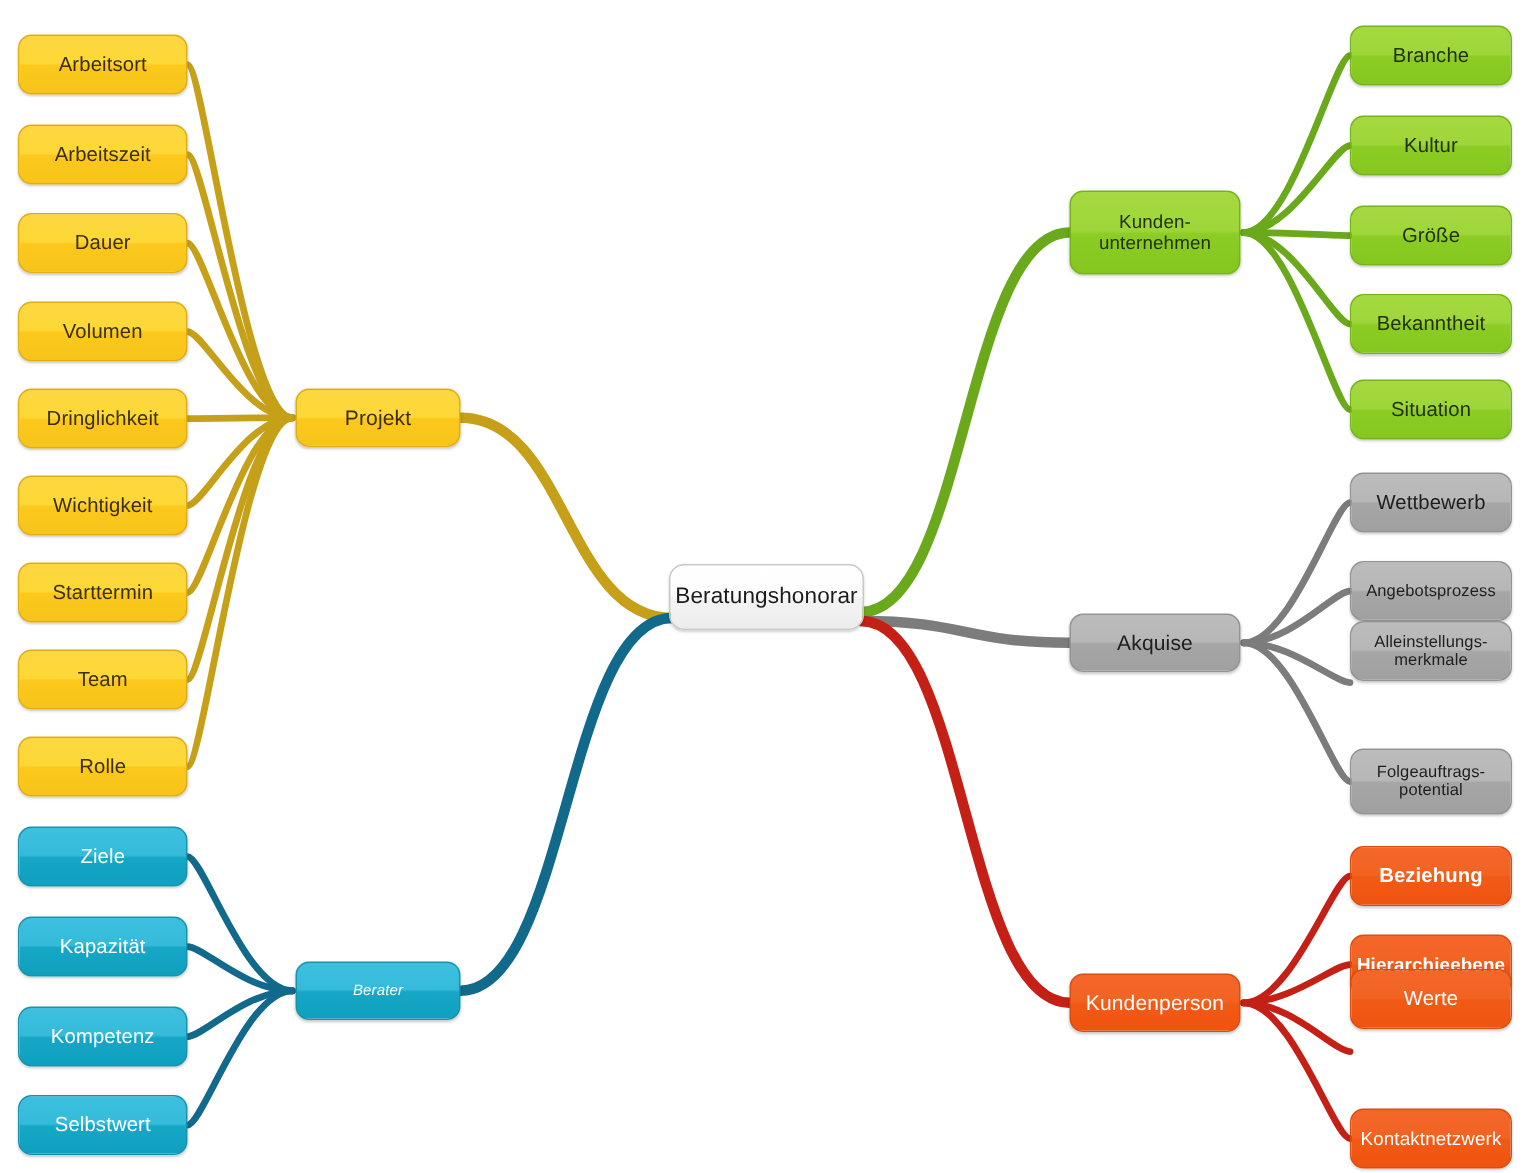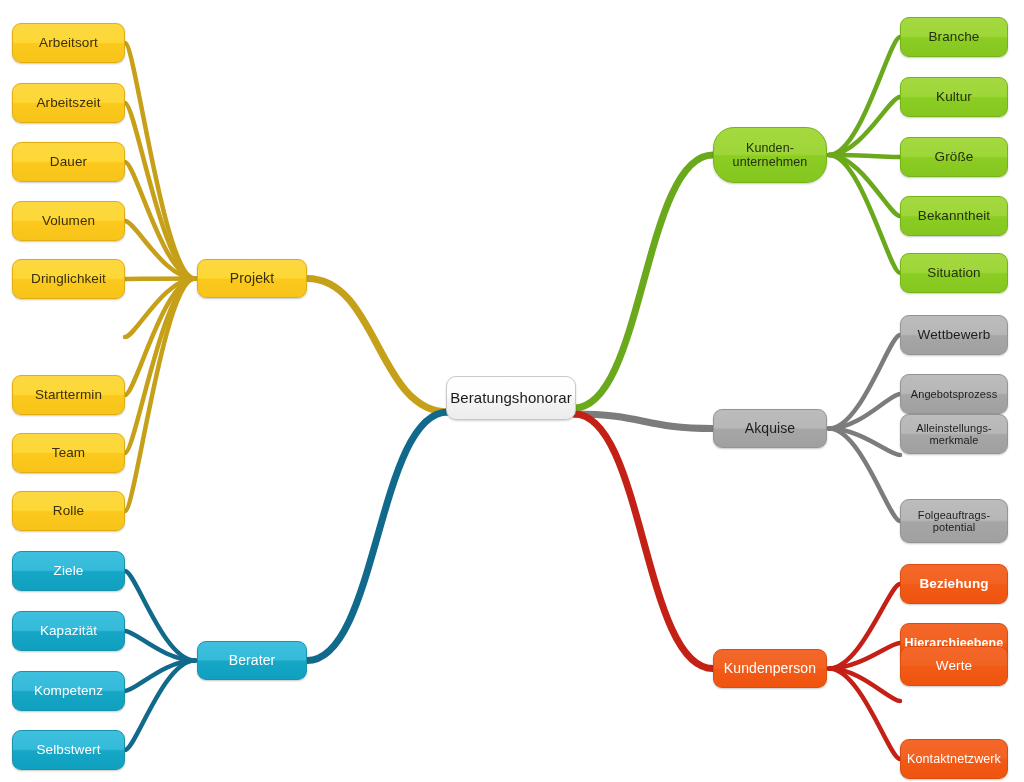--- a/index.html
+++ b/index.html
@@ -61,31 +61,31 @@
   .node.yellow.branch { font-size: 14px; }
 
   
   .node.blue {
     background: linear-gradient(to bottom, #3ec0de 0%, #34bada 48%, #17a7c6 52%, #10a0bf 100%);
     border: 1px solid #1793ae;
     color: #ffffff;
     font-size: 13.5px;
     box-shadow: 0 1px 2px rgba(0,0,0,0.22);
   }
-  .node.blue.branch { font-size: 14px; }
+  .node.blue.branch { font-size: 10px; font-style: italic; }
 
   
   .node.green {
     background: linear-gradient(to bottom, #a4d93f 0%, #9ed639 48%, #8ccd24 52%, #85c71f 100%);
     border: 1px solid #74b418;
     color: #23310a;
     font-size: 13.5px;
     box-shadow: 0 1px 2px rgba(0,0,0,0.22);
   }
-  .node.green.branch { font-size: 12.5px; border-radius: 21px; }
+  .node.green.branch { font-size: 12.5px; }
 
   
   .node.gray {
     background: linear-gradient(to bottom, #bcbcbc 0%, #b7b7b7 48%, #a6a6a6 52%, #a0a0a0 100%);
     border: 1px solid #949494;
     color: #1e1e1e;
     font-size: 13.5px;
     box-shadow: 0 1px 2px rgba(0,0,0,0.22);
   }
   .node.gray.branch { font-size: 14px; }
@@ -139,20 +139,21 @@
       <path class="edge" d="M 829 668.5 C 860.95 668.5, 889.35 584, 900 584" stroke="#c52015" stroke-width="4.5"></path>
       <path class="edge" d="M 829 668.5 C 860.95 668.5, 889.35 643, 900 643" stroke="#c52015" stroke-width="4.5"></path>
       <path class="edge" d="M 829 668.5 C 860.95 668.5, 889.35 701, 900 701" stroke="#c52015" stroke-width="4.5"></path>
       <path class="edge" d="M 829 668.5 C 860.95 668.5, 889.35 759, 900 759" stroke="#c52015" stroke-width="4.5"></path>
     </svg>
 <div class="node yellow" style="left: 12px; top: 23px; width: 113px; height: 40px;">Arbeitsort</div>
     <div class="node yellow" style="left: 12px; top: 83px; width: 113px; height: 40px;">Arbeitszeit</div>
     <div class="node yellow" style="left: 12px; top: 142px; width: 113px; height: 40px;">Dauer</div>
     <div class="node yellow" style="left: 12px; top: 201px; width: 113px; height: 40px;">Volumen</div>
     <div class="node yellow" style="left: 12px; top: 259px; width: 113px; height: 40px;">Dringlichkeit</div>
+    <div class="node yellow" style="left: 12px; top: 317px; width: 113px; height: 40px;">Wichtigkeit</div>
     <div class="node yellow" style="left: 12px; top: 375px; width: 113px; height: 40px;">Starttermin</div>
     <div class="node yellow" style="left: 12px; top: 433px; width: 113px; height: 40px;">Team</div>
     <div class="node yellow" style="left: 12px; top: 491px; width: 113px; height: 40px;">Rolle</div>
     <div class="node yellow branch" style="left: 197px; top: 259px; width: 110px; height: 39px;">Projekt</div>
     <div class="node blue" style="left: 12px; top: 551px; width: 113px; height: 40px;">Ziele</div>
     <div class="node blue" style="left: 12px; top: 611px; width: 113px; height: 40px;">Kapazität</div>
     <div class="node blue" style="left: 12px; top: 730px; width: 113px; height: 40px;">Selbstwert</div>
     <div class="node blue" style="left: 12px; top: 671px; width: 113px; height: 40px;">Kompetenz</div>
     <div class="node blue branch" style="left: 197px; top: 641px; width: 110px; height: 39px;">Berater</div>
     <div class="node green" style="left: 900px; top: 17px; width: 108px; height: 40px;">Branche</div>

